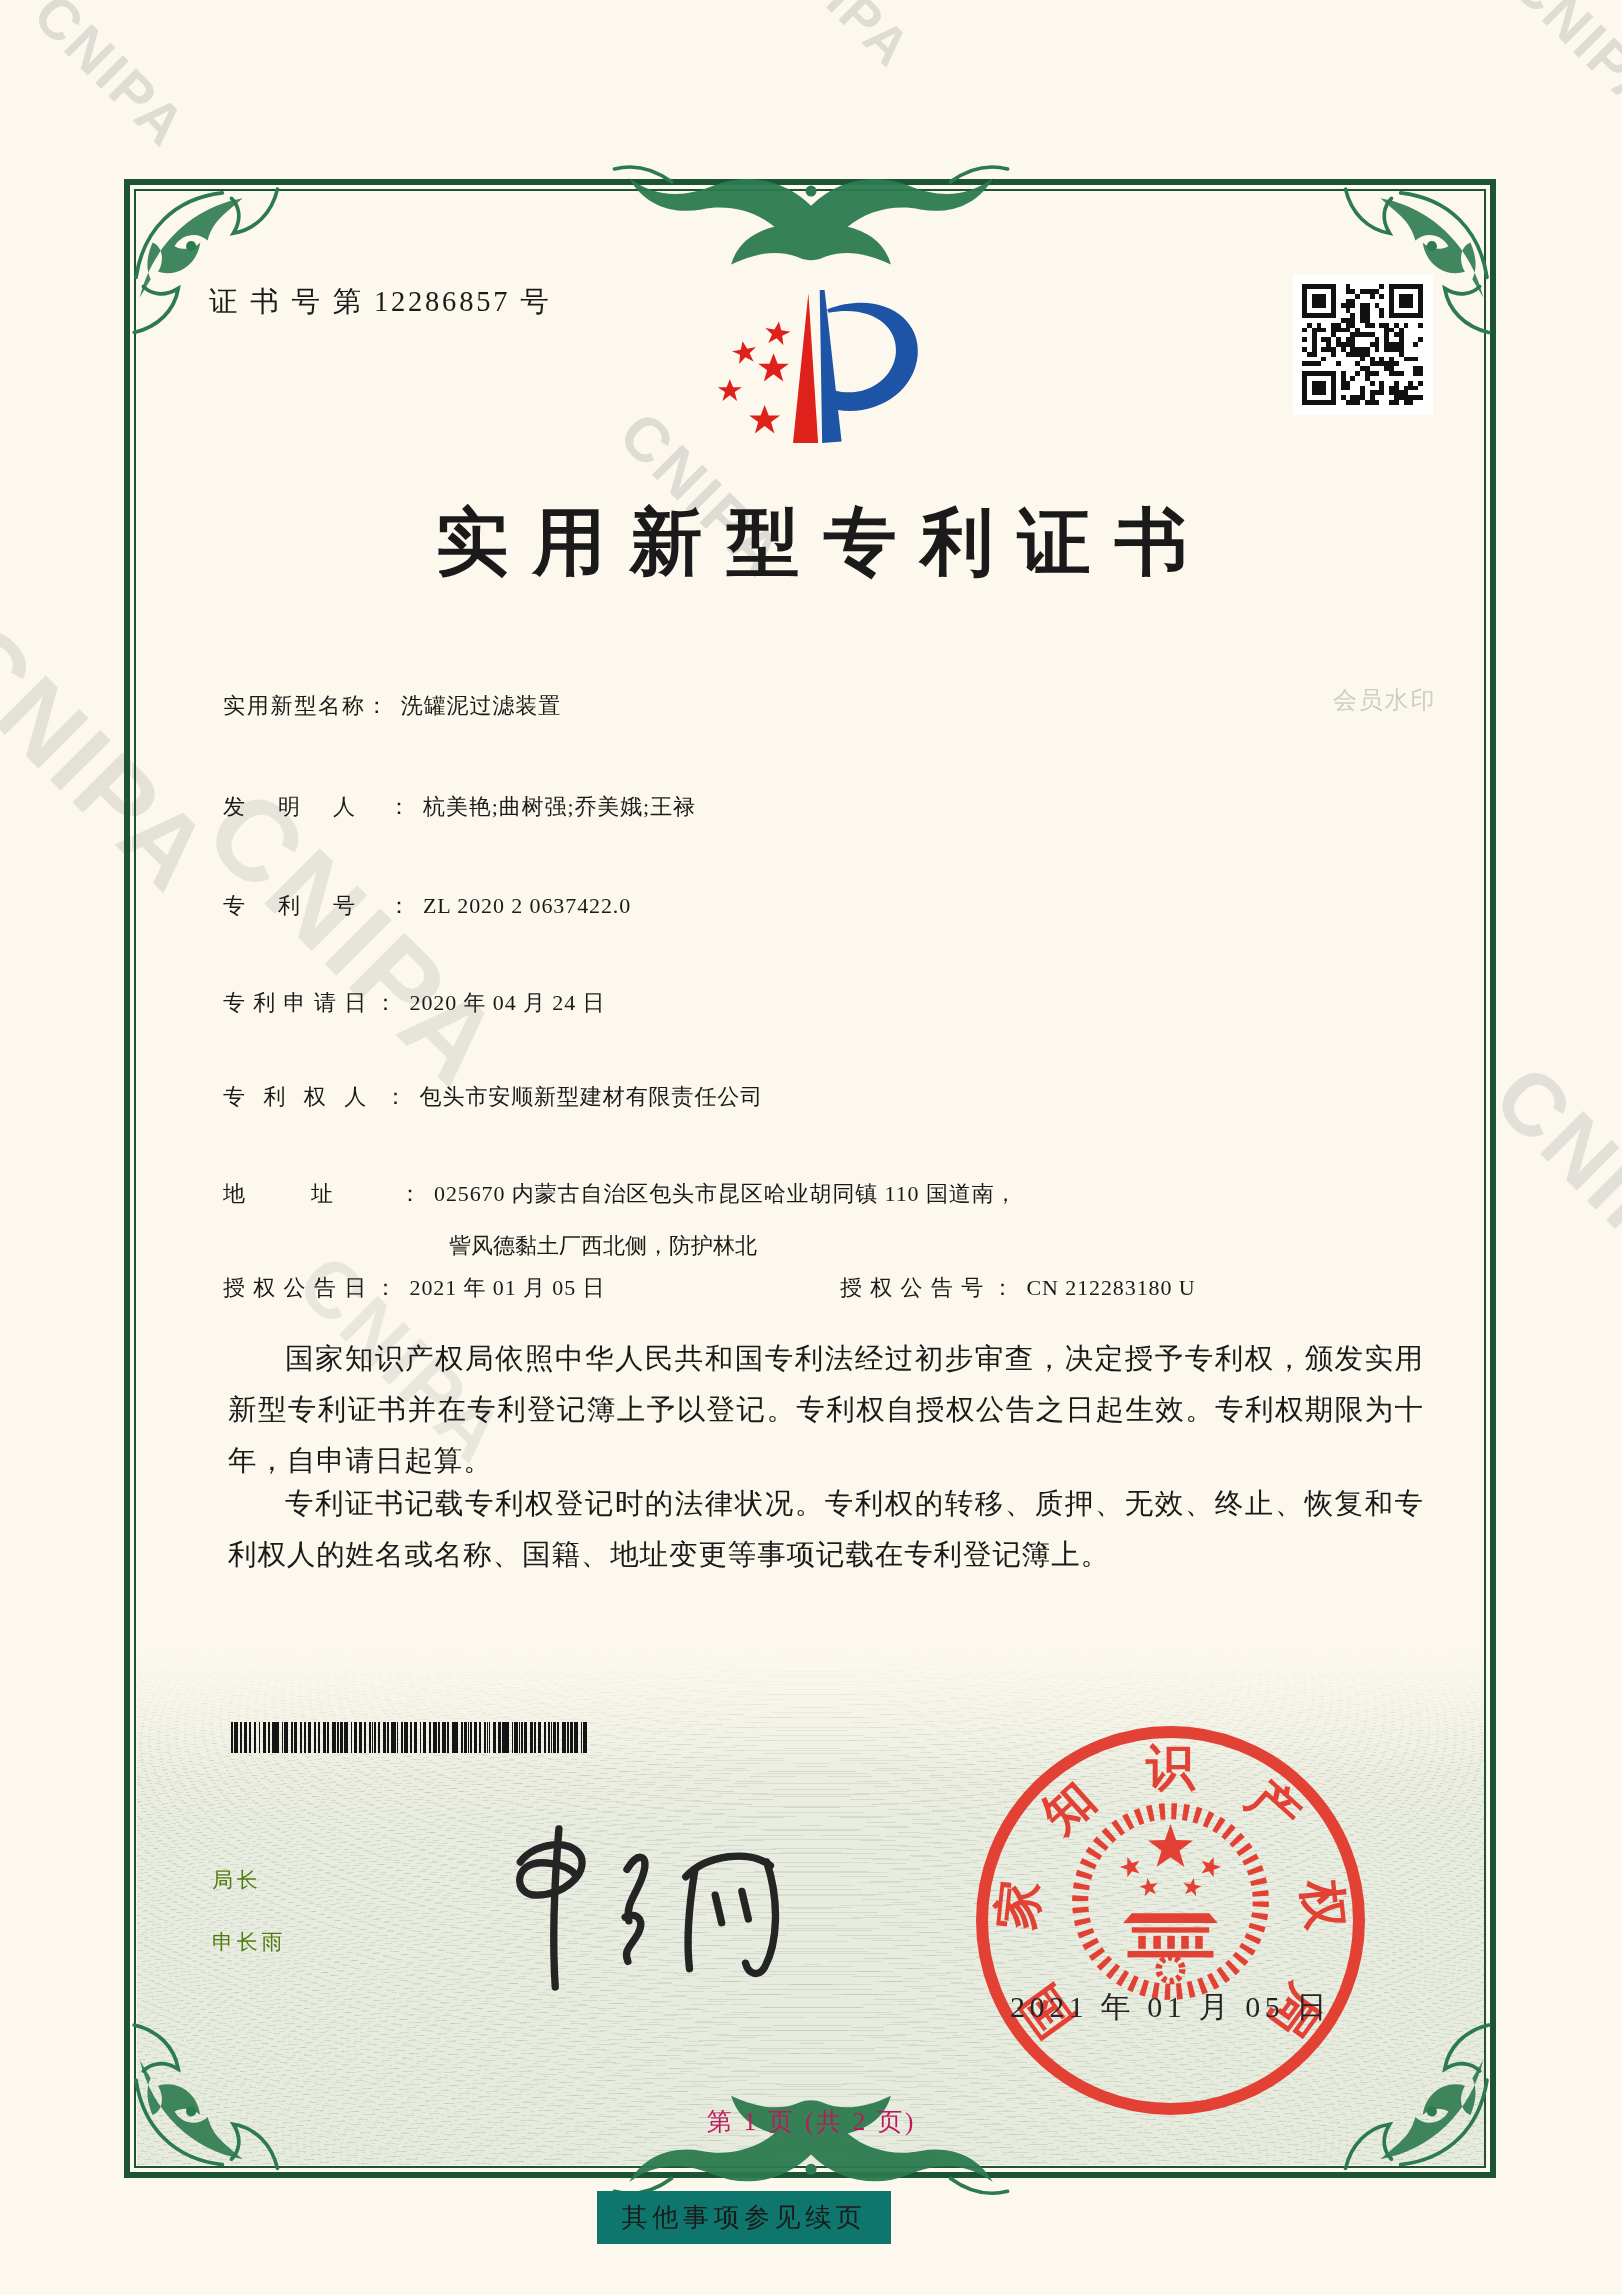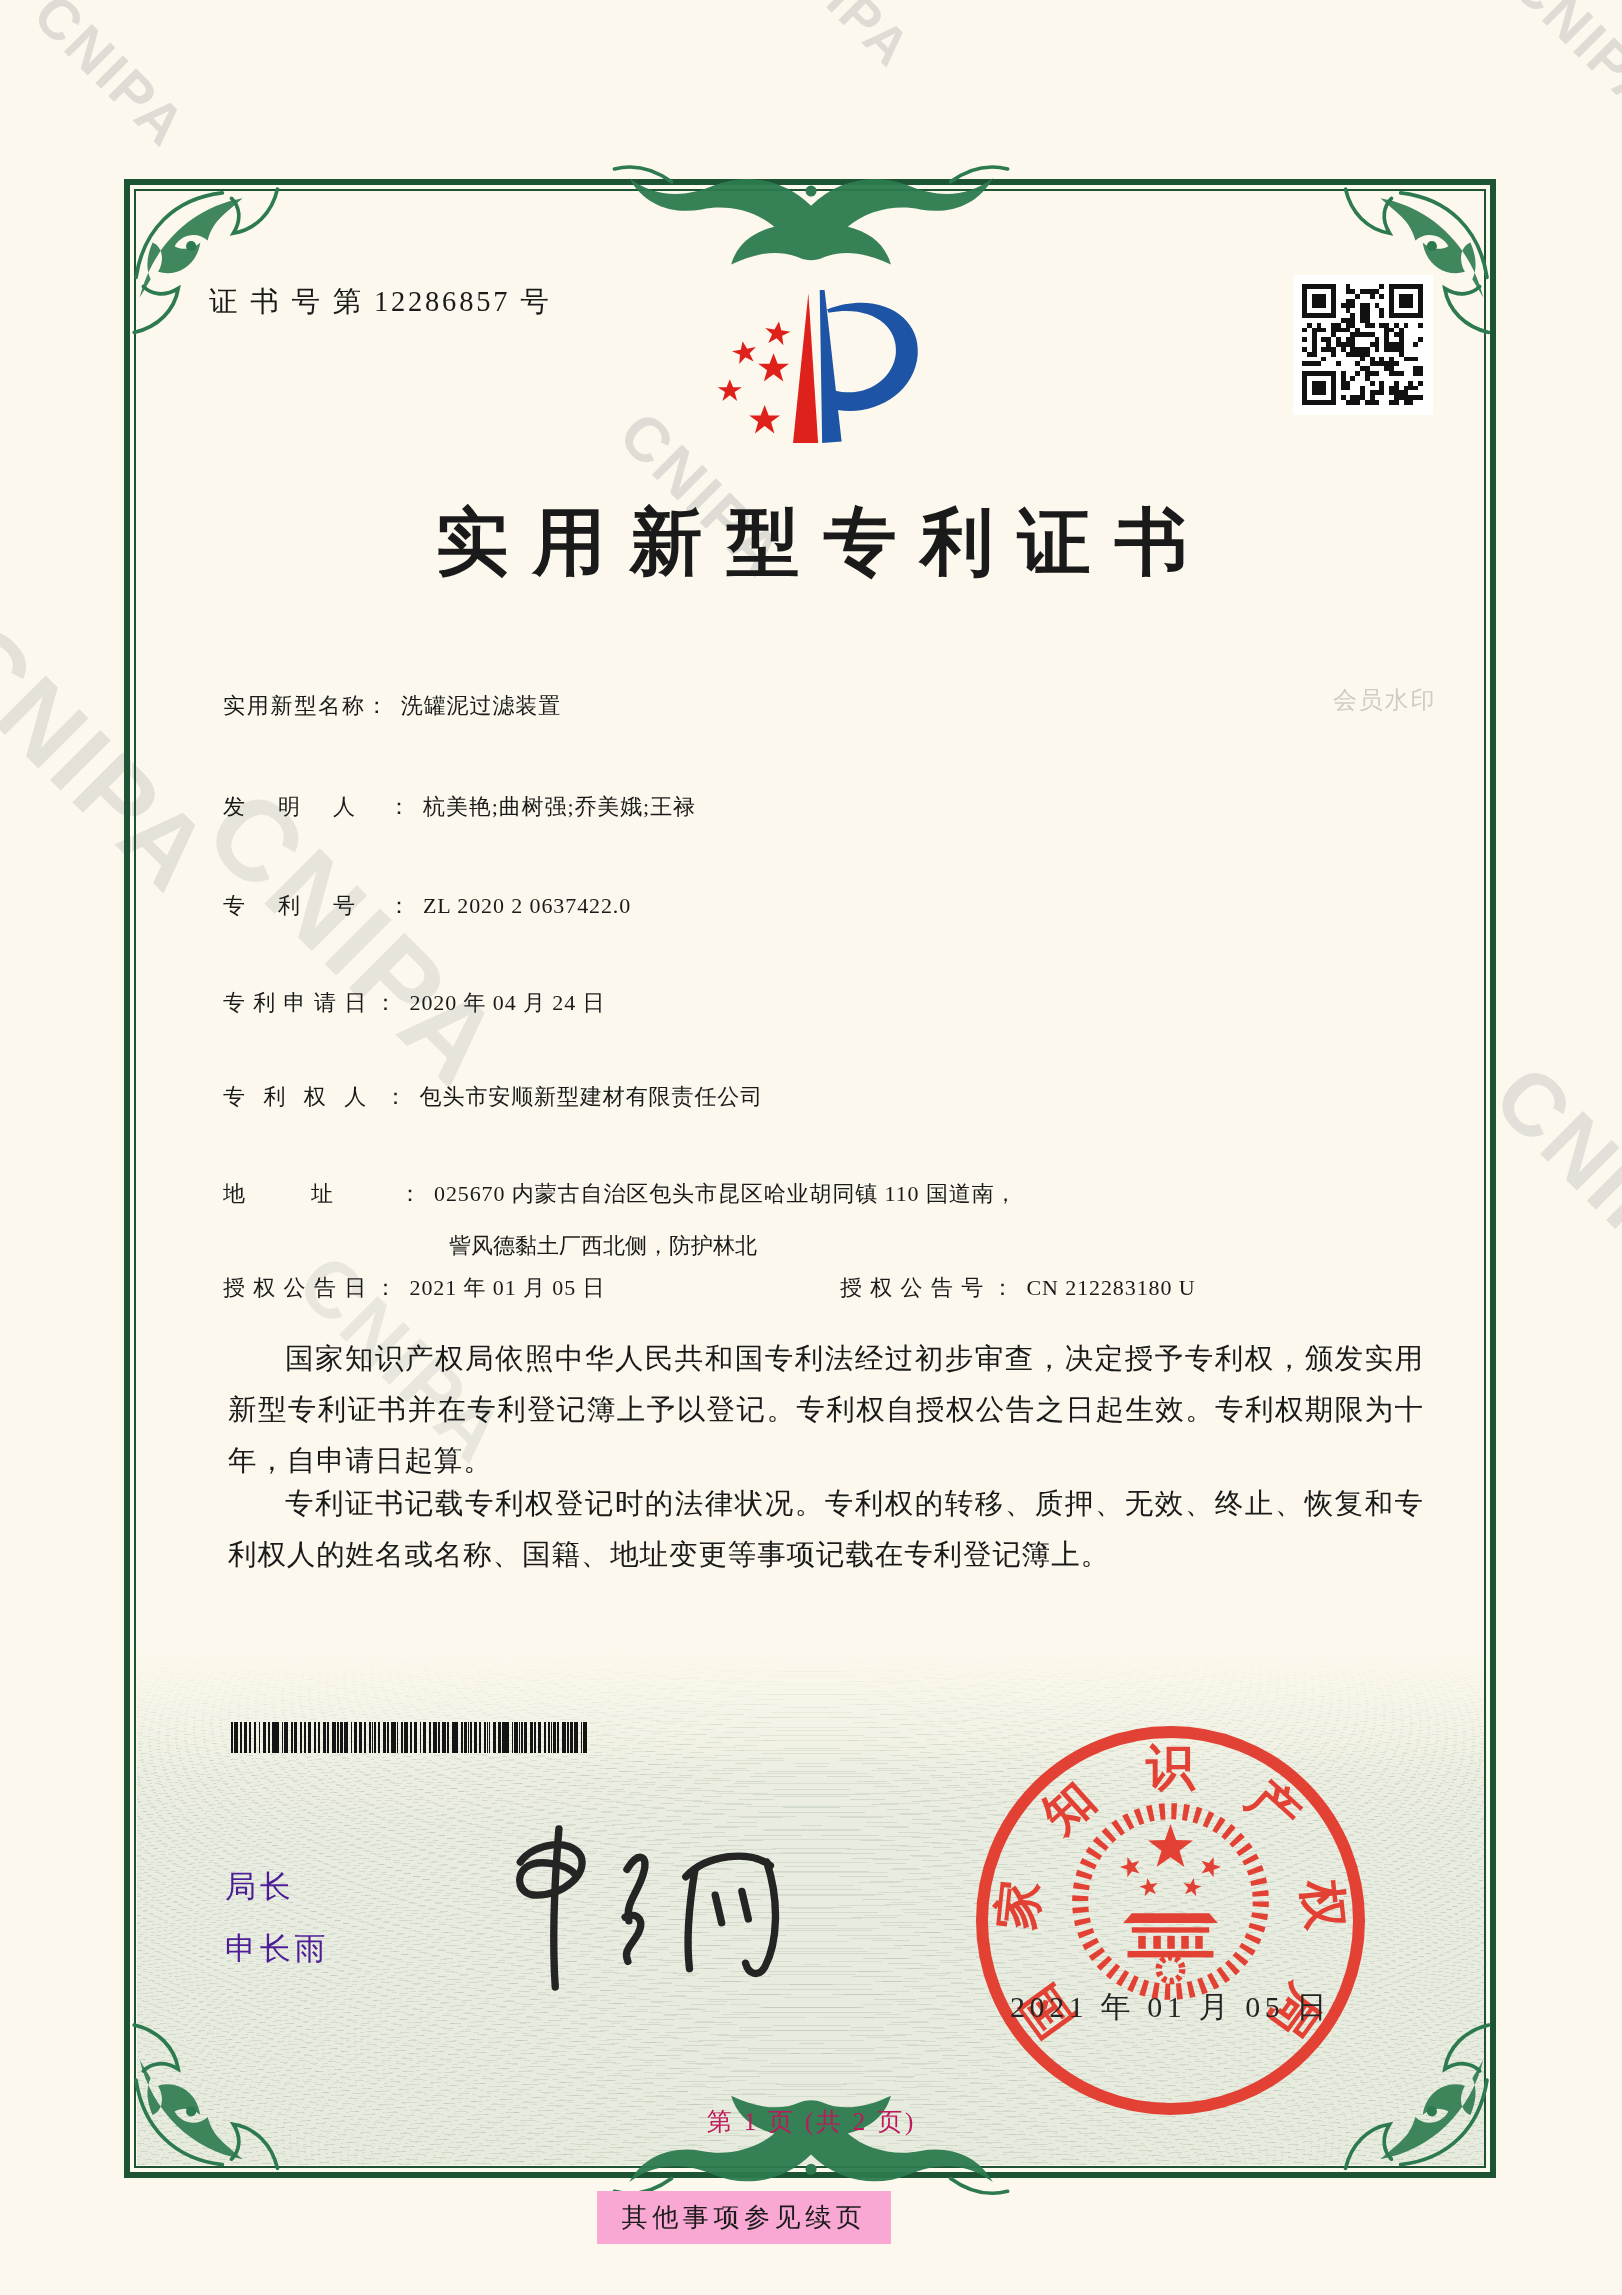--- a/index.html
+++ b/index.html
@@ -68,21 +68,21 @@
   
   .barcode{
     position:absolute; left:231px; top:1722px; width:356px; height:31px; z-index:4;
     background-image:
       repeating-linear-gradient(90deg,#141414 0 1.8px,rgba(0,0,0,0) 1.8px 4.6px),
       repeating-linear-gradient(90deg,#141414 0 0.9px,rgba(0,0,0,0) 0.9px 6.4px),
       repeating-linear-gradient(90deg,rgba(0,0,0,0) 0 2.8px,#141414 2.8px 4.6px,rgba(0,0,0,0) 4.6px 10px);
   }
   
   .post,.post-name{
-    position:absolute; left:225px; z-index:4; font-size:31px; color:#4c1d95;
+    position:absolute; left:212px; z-index:4; font-size:21px; color:#4d7c0f;
     font-family:"Liberation Sans","DejaVu Sans",sans-serif; font-weight:500; letter-spacing:3.7px;
   }
   .post{top:1866px;} .post-name{top:1928px;}
   .signature{position:absolute; left:478px; top:1816px; z-index:4;}
   
   .seal{position:absolute; left:976px; top:1726px; width:389px; height:389px; z-index:5; opacity:.96;}
   .seal-ring-circle{position:absolute; inset:0; border:12px solid #e23b2e; border-radius:50%;}
   .seal-ring{position:absolute; inset:0;}
   .seal-ring span{
     position:absolute; left:50%; top:50%; font-size:49px; font-weight:700; color:#e23b2e;
@@ -93,21 +93,21 @@
     position:absolute; left:0; top:261px; width:100%; text-align:center; z-index:6;
     font-size:30px; color:#1c1c1c; letter-spacing:4.6px; white-space:nowrap;
   }
   
   .page-indicator{
     position:absolute; left:0; top:2105px; width:100%; text-align:center; z-index:4;
     font-size:25px; letter-spacing:2.8px; color:#be185d;
   }
   .cont-note{
     position:absolute; left:597px; top:2191px; width:294px; height:53px; z-index:4;
-    background:#f9a8d4; text-align:center; line-height:53px; font-size:26px; letter-spacing:4.6px;
+    background:#0f766e; text-align:center; line-height:53px; font-size:26px; letter-spacing:4.6px;
   }
 </style>
 </head>
 <body>
 
 <div class="page">
 
   <span class="wm" style="left:16.5px;top:37px;font-size:57px;">CNIPA</span>
   <span class="wm" style="left:753px;top:-35px;font-size:53px;">CNIPA</span>
   <span class="wm" style="left:1495px;top:5.5px;font-size:57px;">CNIPA</span>

